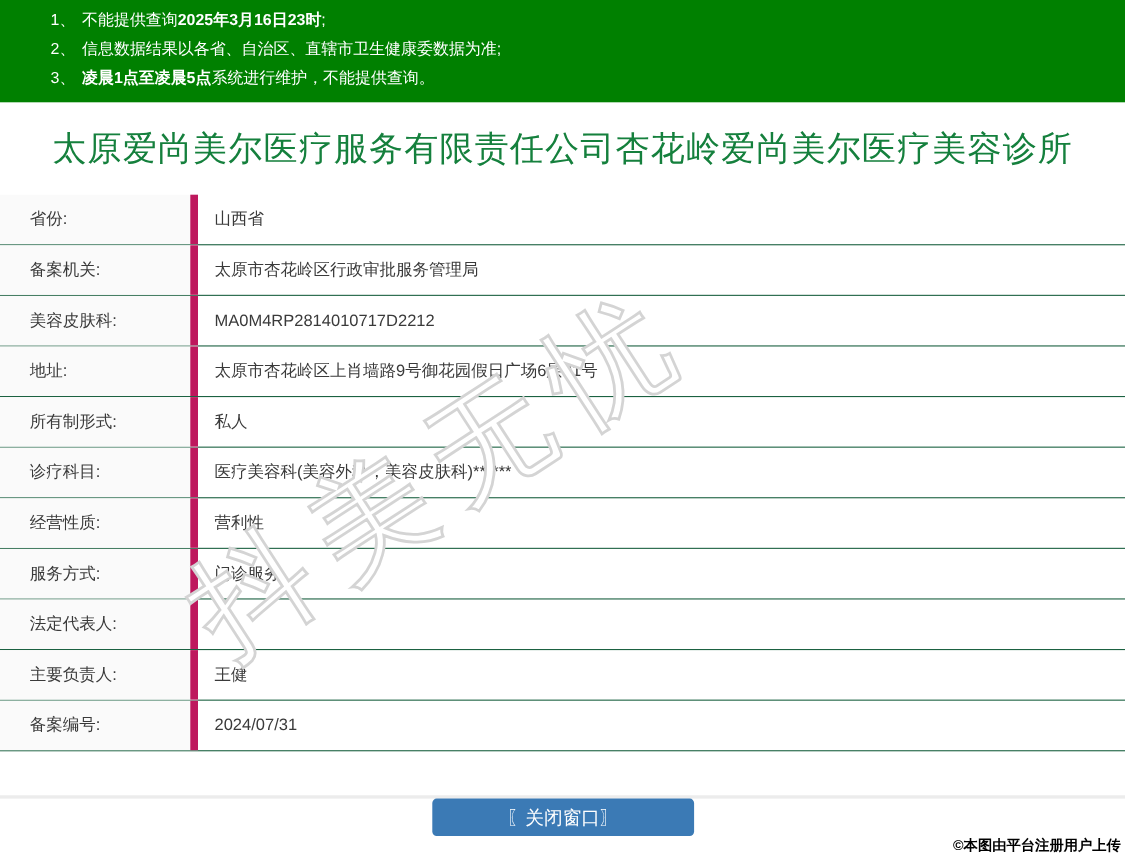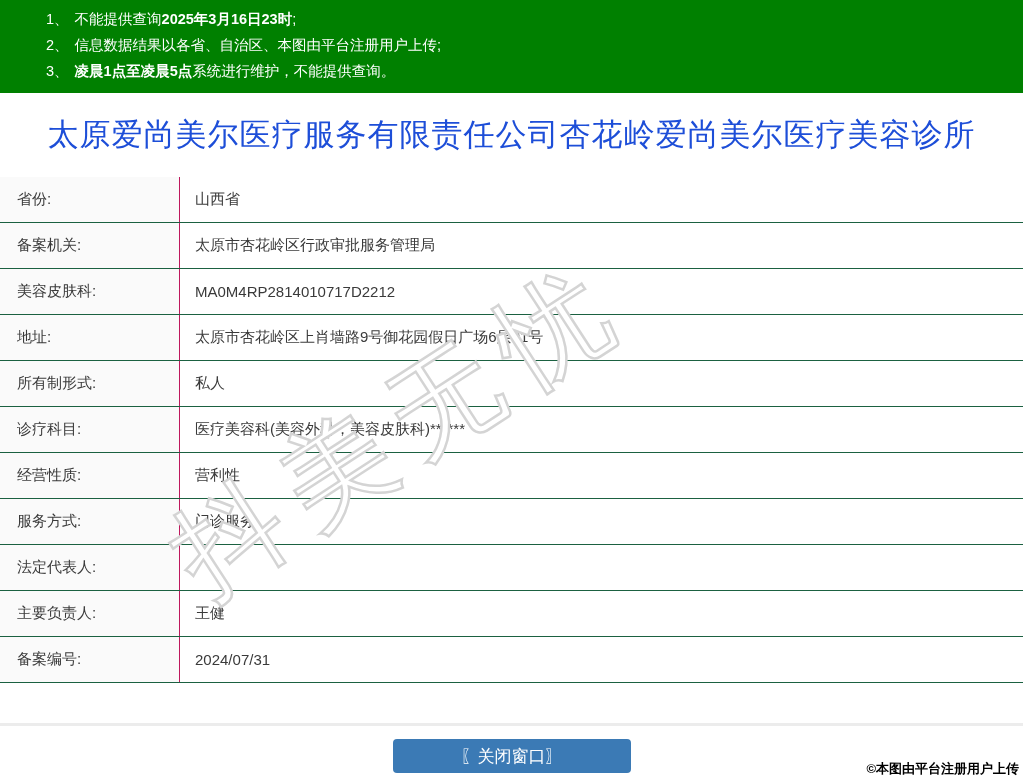--- a/index.html
+++ b/index.html
@@ -31,54 +31,53 @@
     white-space:nowrap;
   }
   .notice-line .seg-bold{font-weight:bold;}
   .notice-num{margin-right:6px;}
   .page-title{
     height:84px;
     display:flex;
     align-items:center;
     justify-content:center;
     font-size:31px;
-    color:#1d4ed8;
+    color:#15803d;
     letter-spacing:1px;
     white-space:nowrap;
   }
   .info-table{width:100%;}
   .row{
     display:flex;
     height:46px;
     border-bottom:1.5px solid var(--line-green);
   }
   .cell-label{
     width:180px;
     background:var(--label-bg);
-    border-right:1px solid #be185d;
+    border-right:7px solid #be185d;
     display:flex;
     align-items:center;
-    padding-left:17px;
+    padding-left:27px;
     font-size:15px;
     color:#3a3a3a;
   }
   .cell-value{
     flex:1;
     display:flex;
     align-items:center;
     padding-left:15px;
     font-size:15px;
     color:#3a3a3a;
   }
   .table-footer{
     height:43px;
     border-bottom:3px solid #ececec;
   }
   .button-row{
-    margin-top:13px;
     text-align:center;
   }
   .close-button{
     width:238px;
     height:34px;
     background:var(--button-blue);
     color:#ffffff;
     border:none;
     border-radius:4px;
     font-size:17px;
@@ -107,21 +106,21 @@
     color:#000000;
     text-shadow:-1px -1px 0 #fff,1px -1px 0 #fff,-1px 1px 0 #fff,1px 1px 0 #fff;
     z-index:10;
   }
 </style>
 </head>
 <body>
 
 <div class="notice-header" id="notice-header">
     <div class="notice-line"><span class="notice-num">1、</span><span class="seg">不能提供查询</span><span class="seg-bold">2025年3月16日23时</span><span class="seg">;</span></div>
-    <div class="notice-line"><span class="notice-num">2、</span><span class="seg">信息数据结果以各省、自治区、本图由平台注册用户上传;</span></div>
+    <div class="notice-line"><span class="notice-num">2、</span><span class="seg">信息数据结果以各省、自治区、直辖市卫生健康委数据为准;</span></div>
     <div class="notice-line"><span class="notice-num">3、</span><span class="seg-bold">凌晨1点至凌晨5点</span><span class="seg">系统进行维护，不能提供查询。</span></div>
   </div>
 
 <div class="page-title">太原爱尚美尔医疗服务有限责任公司杏花岭爱尚美尔医疗美容诊所</div>
 
 <div class="info-table" id="info-table">
   <div class="row">
     <div class="cell-label">省份:</div>
     <div class="cell-value">山西省</div>
   </div>

